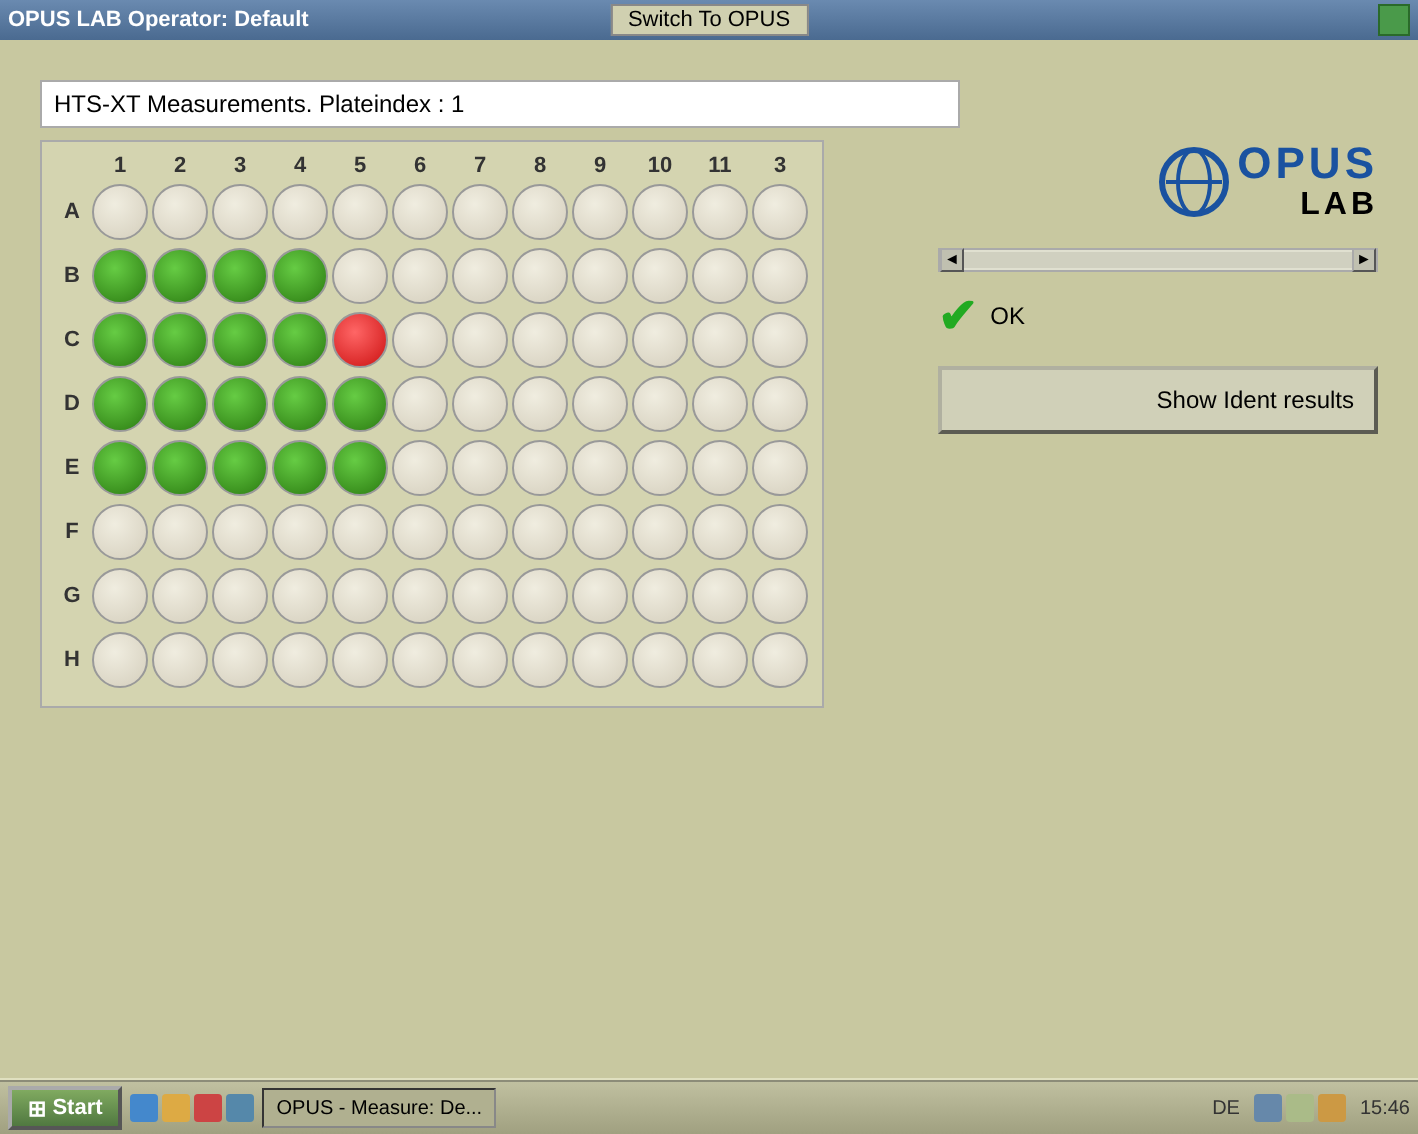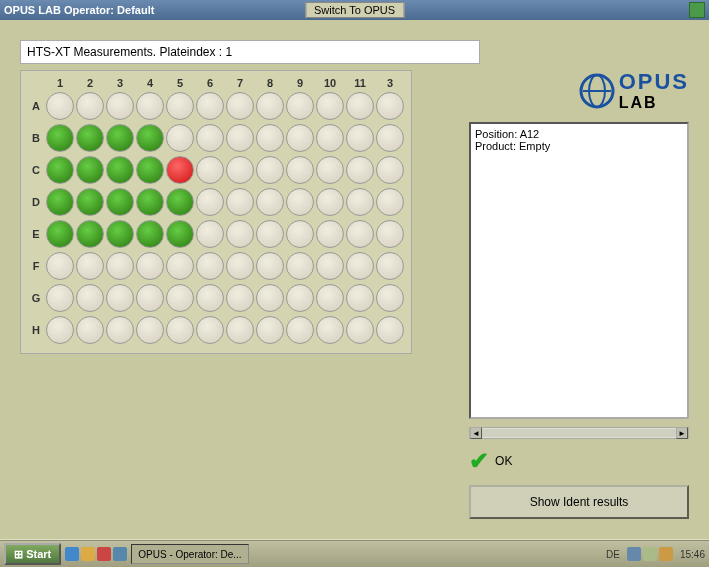--- a/index.html
+++ b/index.html
@@ -143,20 +143,21 @@
       width: 220px;
       display: flex;
       flex-direction: column;
       gap: 6px;
     }
 
     #logo-area {
       display: flex;
       justify-content: flex-end;
       margin-bottom: 4px;
+      text-align: right;
     }
 
     #logo {
       display: flex;
       align-items: center;
       gap: 4px;
     }
 
     #logo-icon {
       width: 36px;
@@ -210,21 +211,21 @@
       font-size: 12px;
       color: #000000;
     }
 
     #show-ident-btn {
       background: #d0d0b8;
       border: 2px outset #b0b0a0;
       padding: 8px 10px;
       font-size: 12px;
       cursor: pointer;
-      text-align: center;
+      text-align: right;
       width: 100%;
       margin-top: 4px;
     }
 
     
     #bottom-buttons {
       background: #c8c8a0;
       height: 60px;
       display: flex;
       align-items: center;
@@ -518,24 +519,20 @@
             <ellipse cx="18" cy="18" rx="8" ry="16" fill="none" stroke="#1a52a0" stroke-width="2"></ellipse>
             <line x1="4" y1="18" x2="32" y2="18" stroke="#1a52a0" stroke-width="2"></line>
           </svg>
           <div id="logo-text">
             <span id="logo-opus">OPUS</span>
             <span id="logo-lab">LAB</span>
           </div>
         </div>
       </div>
 
-      <div id="info-box">
-        <div>Position: A12</div>
-        <div>Product: Empty</div>
-      </div>
 
       <div id="horizontal-scroll">
         <div class="scroll-arrow">◄</div>
         <div class="scroll-track"></div>
         <div class="scroll-arrow">►</div>
       </div>
 
       <div id="ok-row">
         <span id="ok-check">✔</span>
         <span id="ok-label">OK</span>
@@ -557,21 +554,21 @@
   <button id="start-btn">
     <span>⊞</span>
     <span>Start</span>
   </button>
   <div class="taskbar-icon-group">
     <div class="tb-icon" style="background:#4488cc;"></div>
     <div class="tb-icon" style="background:#ddaa44;"></div>
     <div class="tb-icon" style="background:#cc4444;"></div>
     <div class="tb-icon" style="background:#5588aa;"></div>
   </div>
-  <div class="taskbar-item" id="tb-item-0">OPUS - Operator: De...</div>
+  <div class="taskbar-item" id="tb-item-0">OPUS - Measure: De...</div>
   <div id="taskbar-right">
     <span>DE</span>
     <div class="taskbar-icon-group">
       <div class="tb-icon" style="background:#6688aa;"></div>
       <div class="tb-icon" style="background:#aabb88;"></div>
       <div class="tb-icon" style="background:#cc9944;"></div>
     </div>
     <span>15:46</span>
   </div>
 </div>

